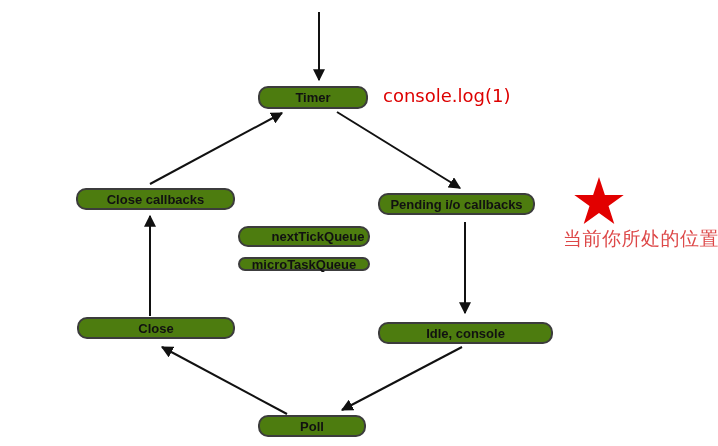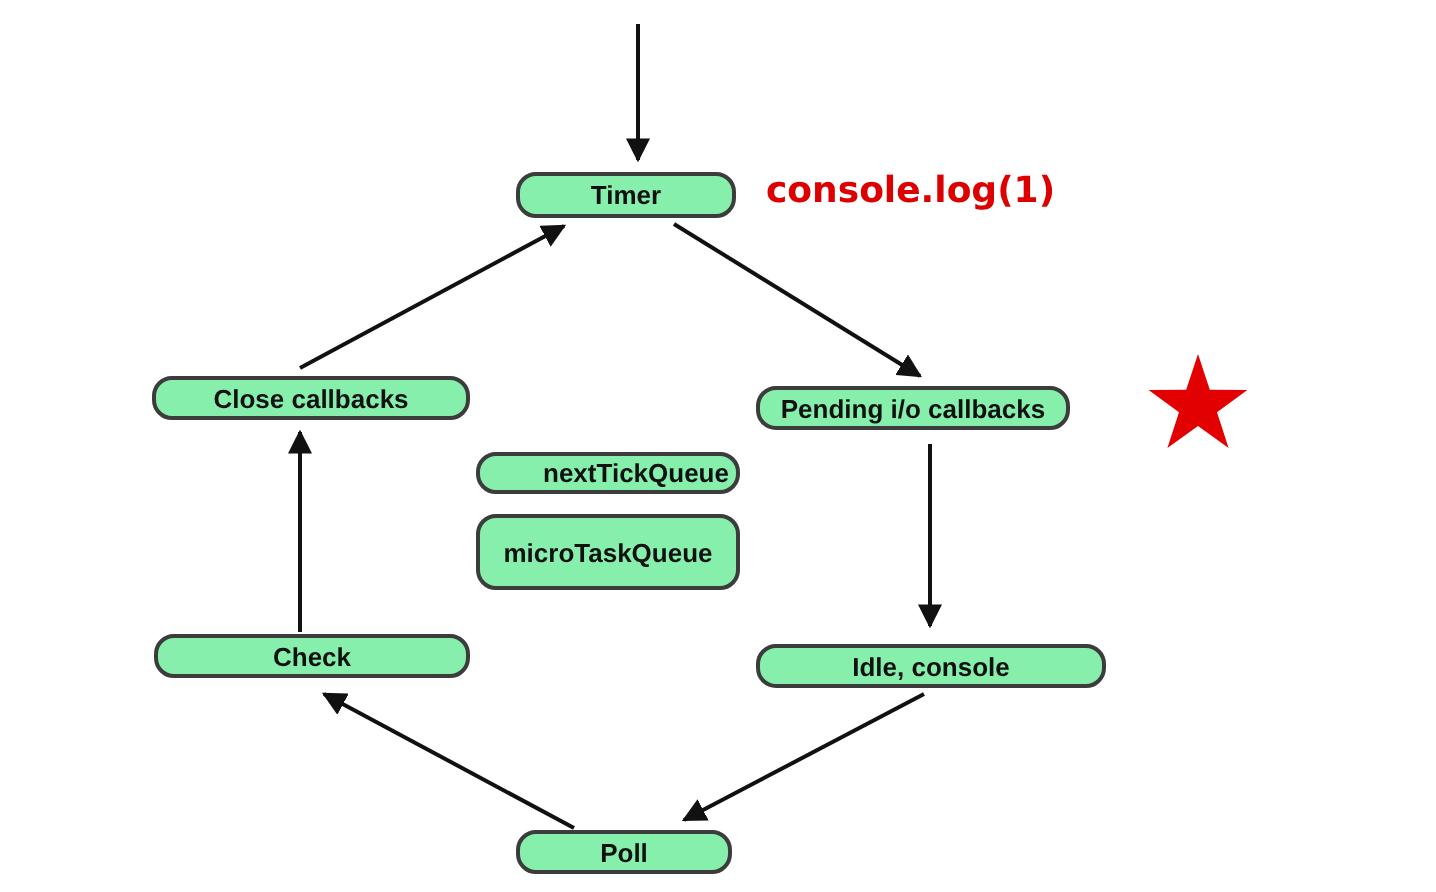--- a/index.html
+++ b/index.html
@@ -15,46 +15,46 @@
     overflow: hidden;
     font-family: "Liberation Sans", sans-serif;
   }
   #arrow-layer {
     position: absolute;
     left: 0; top: 0;
     width: 718px; height: 446px;
   }
   .node {
     position: absolute;
-    background: #86efac;
+    background: #4d7c0f;
     border: 2px solid #3c3c3c;
     border-radius: 10px;
     display: flex;
     align-items: center;
     justify-content: center;
     font-weight: bold;
     font-size: 13px;
     color: #111111;
     box-sizing: border-box;
     font-family: "Liberation Sans", sans-serif;
   }
   .node-timer      { left: 258px; top:  86px; width: 110px; height: 23px; }
   .node-close      { left:  76px; top: 188px; width: 159px; height: 22px; }
   .node-pending    { left: 378px; top: 193px; width: 157px; height: 22px; }
   .node-nexttick   { left: 238px; top: 226px; width: 132px; height: 21px; padding-left: 28px; }
-  .node-microtask  { left: 238px; top: 257px; width: 132px; height: 38px; }
+  .node-microtask  { left: 238px; top: 257px; width: 132px; height: 14px; }
   .node-check      { left:  77px; top: 317px; width: 158px; height: 22px; }
   .node-idle       { left: 378px; top: 322px; width: 175px; height: 22px; }
   .node-poll       { left: 258px; top: 415px; width: 108px; height: 22px; }
 
   .console-note {
     position: absolute;
     font-family: "DejaVu Sans", sans-serif;
     font-size: 18px;
-    font-weight: 700;
+    font-weight: 400;
     color: #dd0000;
     white-space: nowrap;
   }
   .console-1 { left: 383px; top: 85px; }
   .console-2 { left:  10px; top: 345px; }
 
   .position-note {
     position: absolute;
     left: 563px;
     top: 226px;
@@ -97,23 +97,24 @@
   <div class="node node-timer">Timer</div>
 
   <div class="node node-close">Close callbacks</div>
 
   <div class="node node-pending">Pending i/o callbacks</div>
 
   <div class="node node-nexttick">nextTickQueue</div>
 
   <div class="node node-microtask">microTaskQueue</div>
 
-  <div class="node node-check">Check</div>
+  <div class="node node-check">Close</div>
 
   <div class="node node-idle">Idle, console</div>
 
   <div class="node node-poll">Poll</div>
 
   <div class="console-note console-1">console.log(1)</div>
 
 
+  <div class="position-note">当前你所处的位置</div>
 
 </div>
 
 </body></html>

